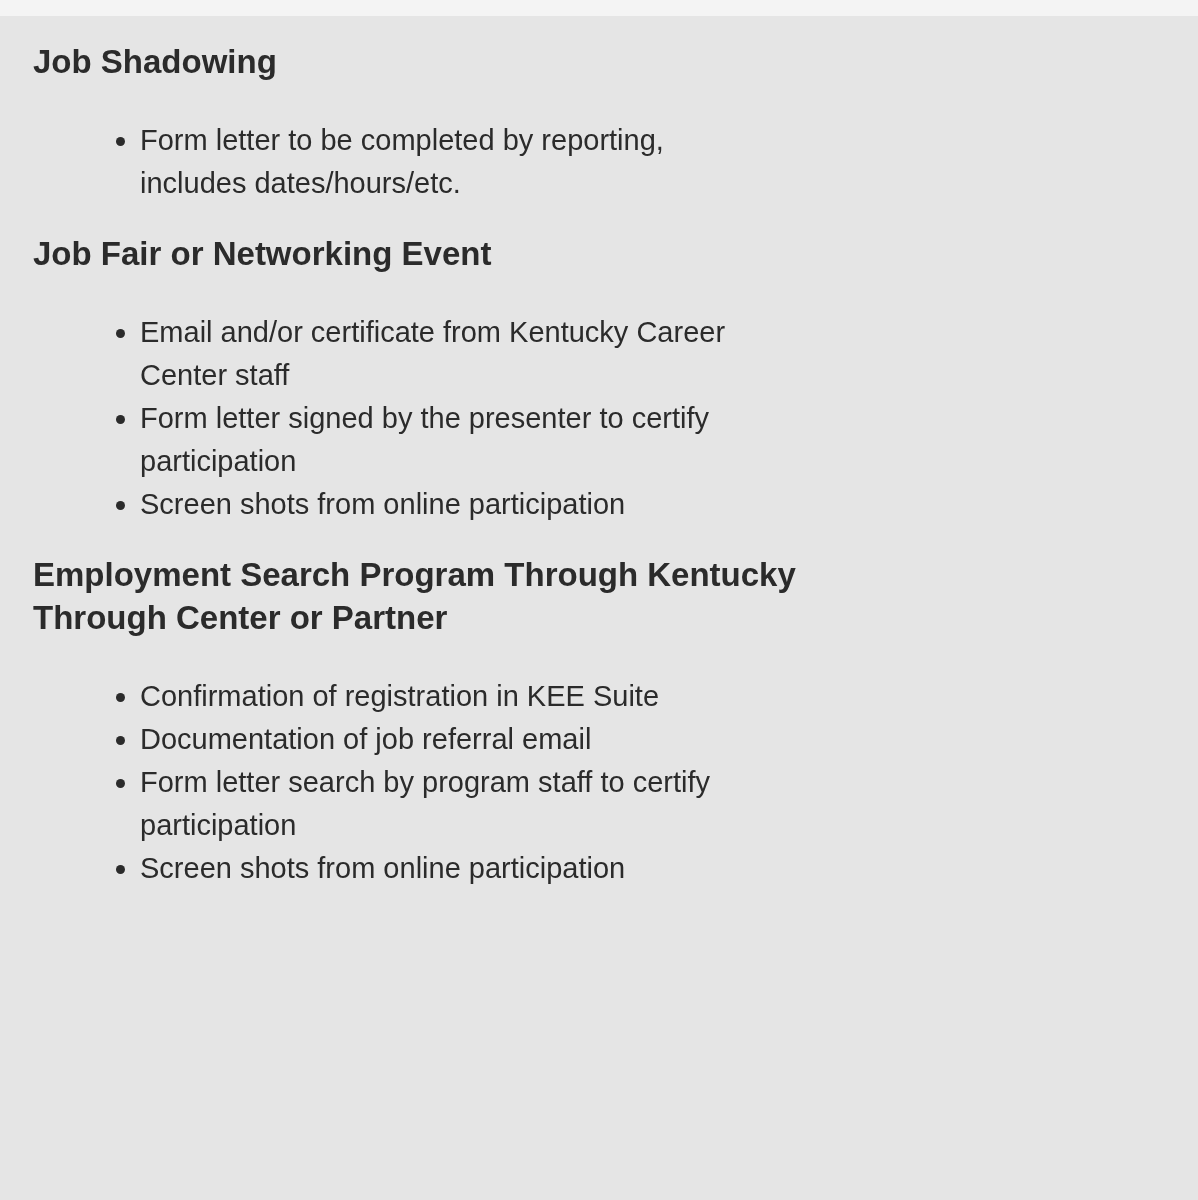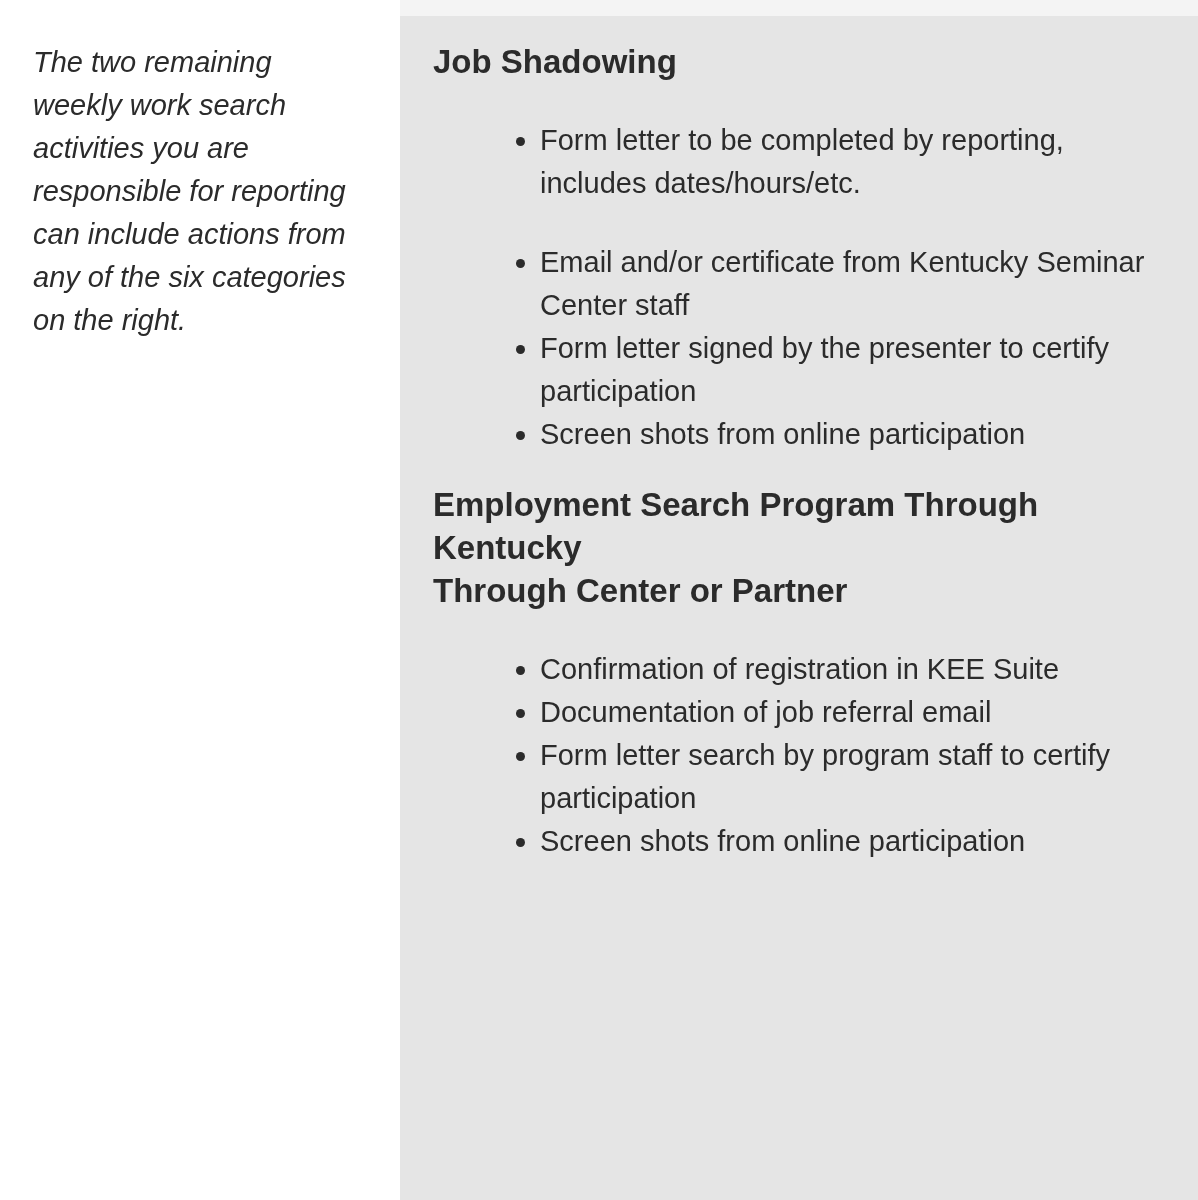--- a/index.html
+++ b/index.html
@@ -64,39 +64,31 @@
   ul.section-items li {
     margin: 0;
     padding: 0;
     white-space: pre-line;
   }
 </style>
 </head>
 <body style="background: rgb(255, 255, 255);">
 
 <div class="page" style="color: rgb(43, 43, 43);">
-  <div class="left-col" style="background: rgb(255, 255, 255);">
-    <p class="note">The two remaining
-weekly work search
-activities you are
-responsible for reporting
-can include actions from
-any of the six categories
-on the right.</p>
-  </div>
   <div class="right-col">
     <div class="top-strip" style="background: rgb(244, 244, 244);"></div>
     <div class="panel" id="sections-container" style="background: rgb(229, 229, 229);">
         <p class="section-title">Job Shadowing</p>
         <ul class="section-items">
           <li>Form letter to be completed by reporting,
 includes dates/hours/etc.</li>
         </ul>
+        <p class="section-title">Job Fair or Networking Event</p>
         <ul class="section-items">
-          <li>Email and/or certificate from Kentucky Seminar
+          <li>Email and/or certificate from Kentucky Career
 Center staff</li>
           <li>Form letter signed by the presenter to certify
 participation</li>
           <li>Screen shots from online participation</li>
         </ul>
         <p class="section-title">Employment Search Program Through Kentucky
 Through Center or Partner</p>
         <ul class="section-items">
           <li>Confirmation of registration in KEE Suite</li>
           <li>Documentation of job referral email</li>

